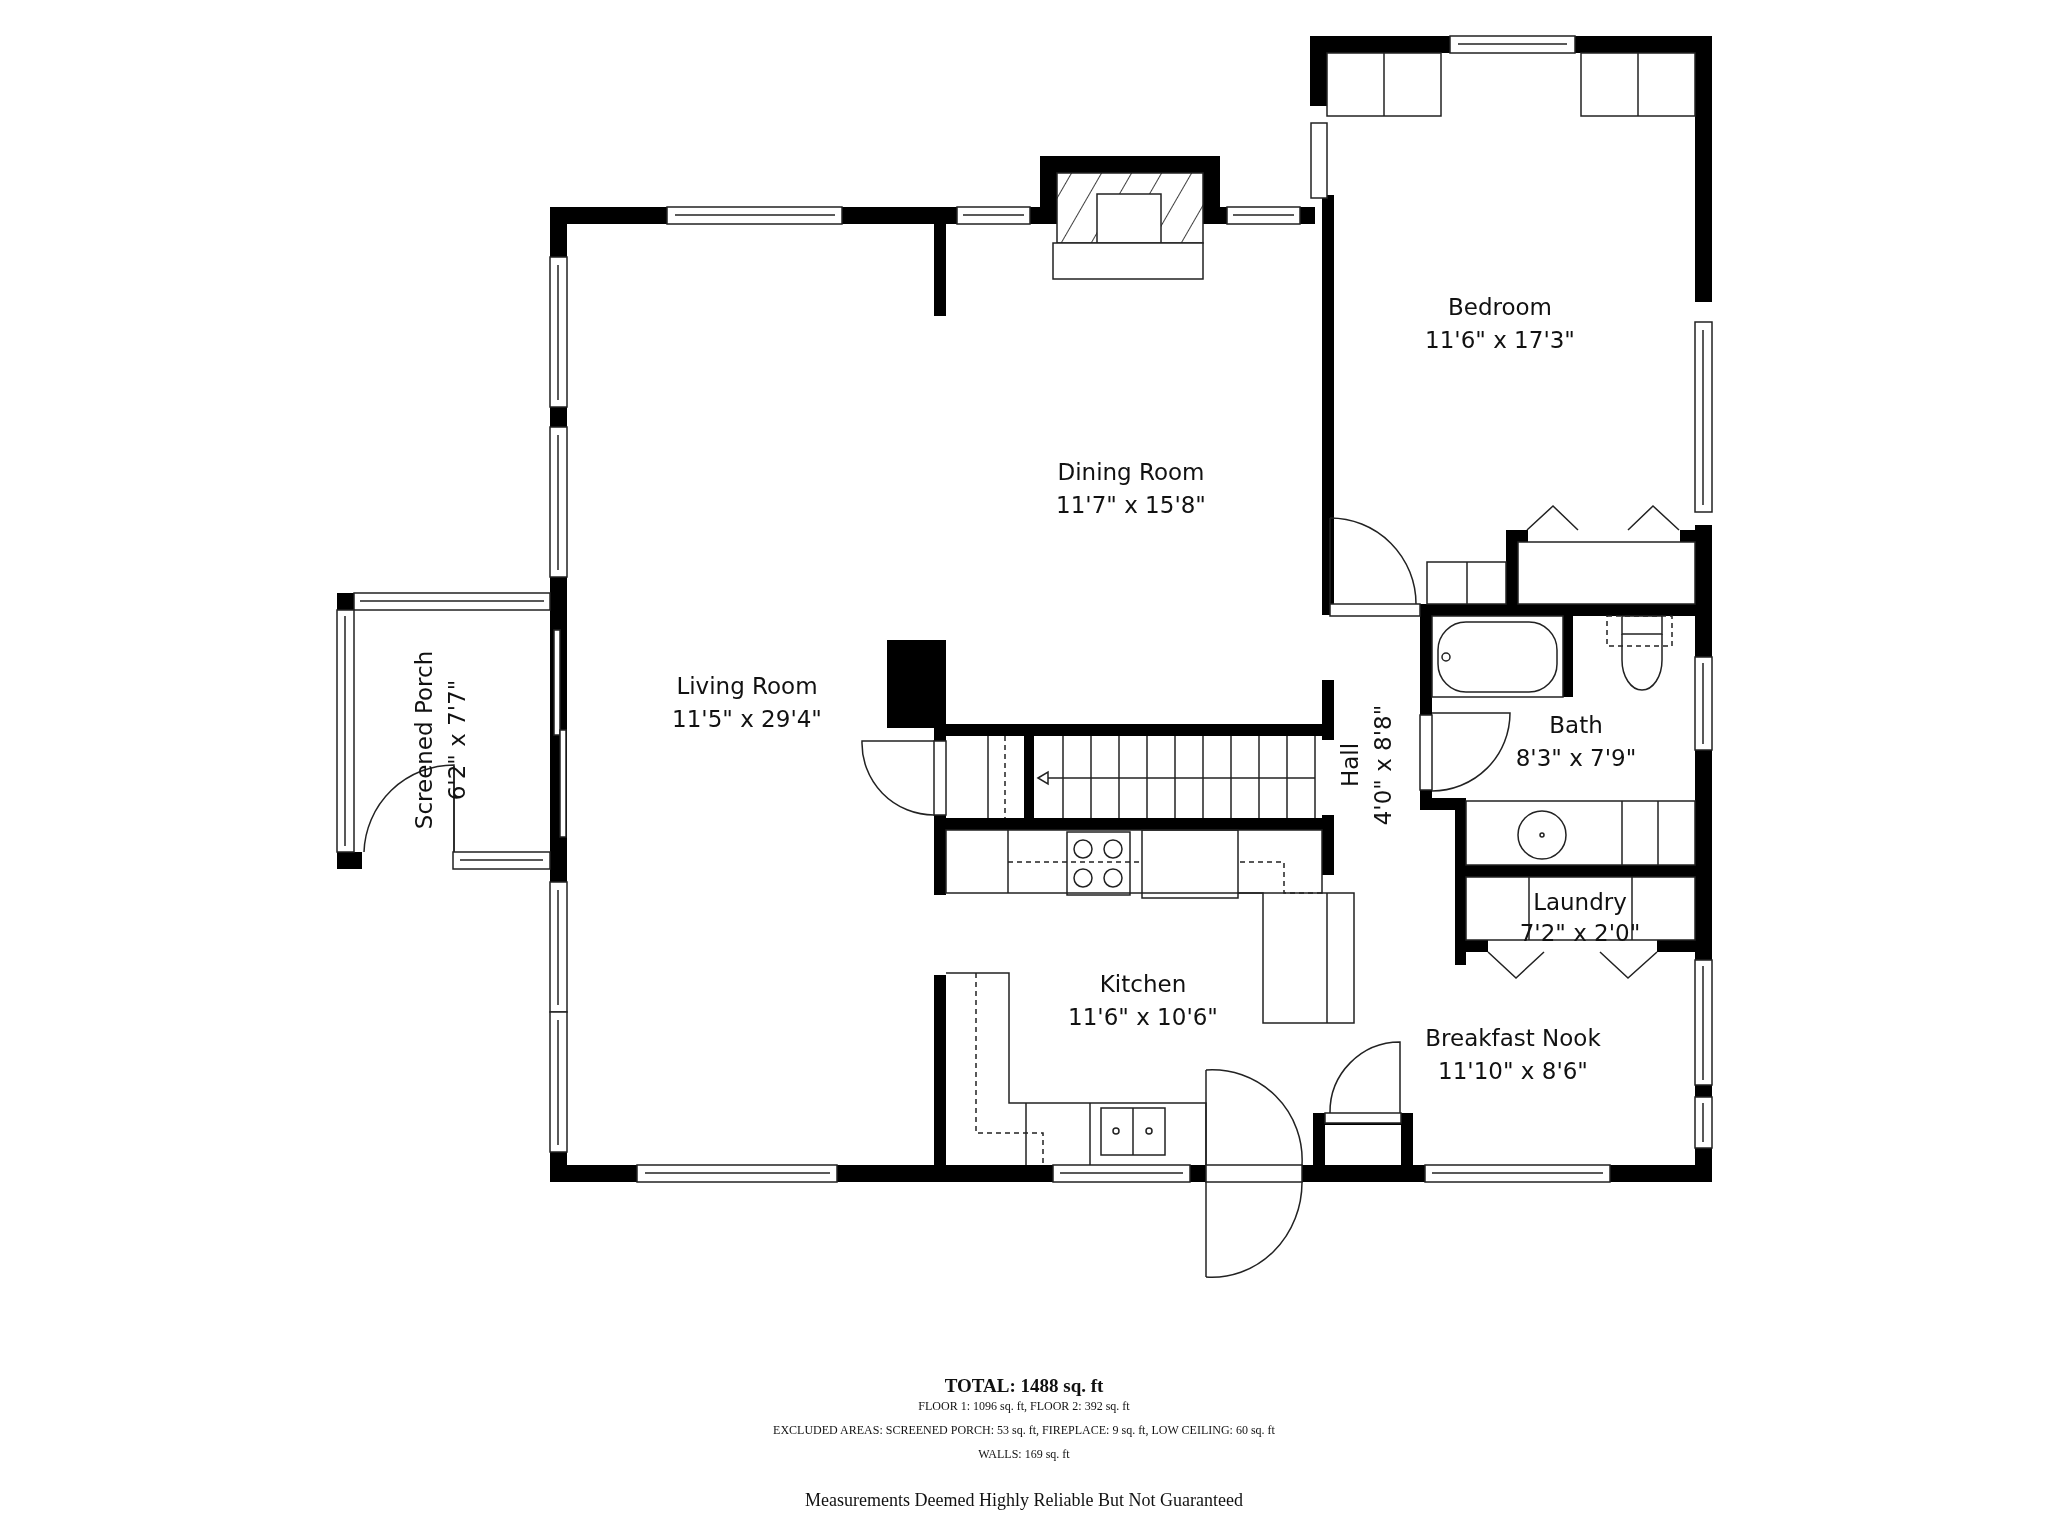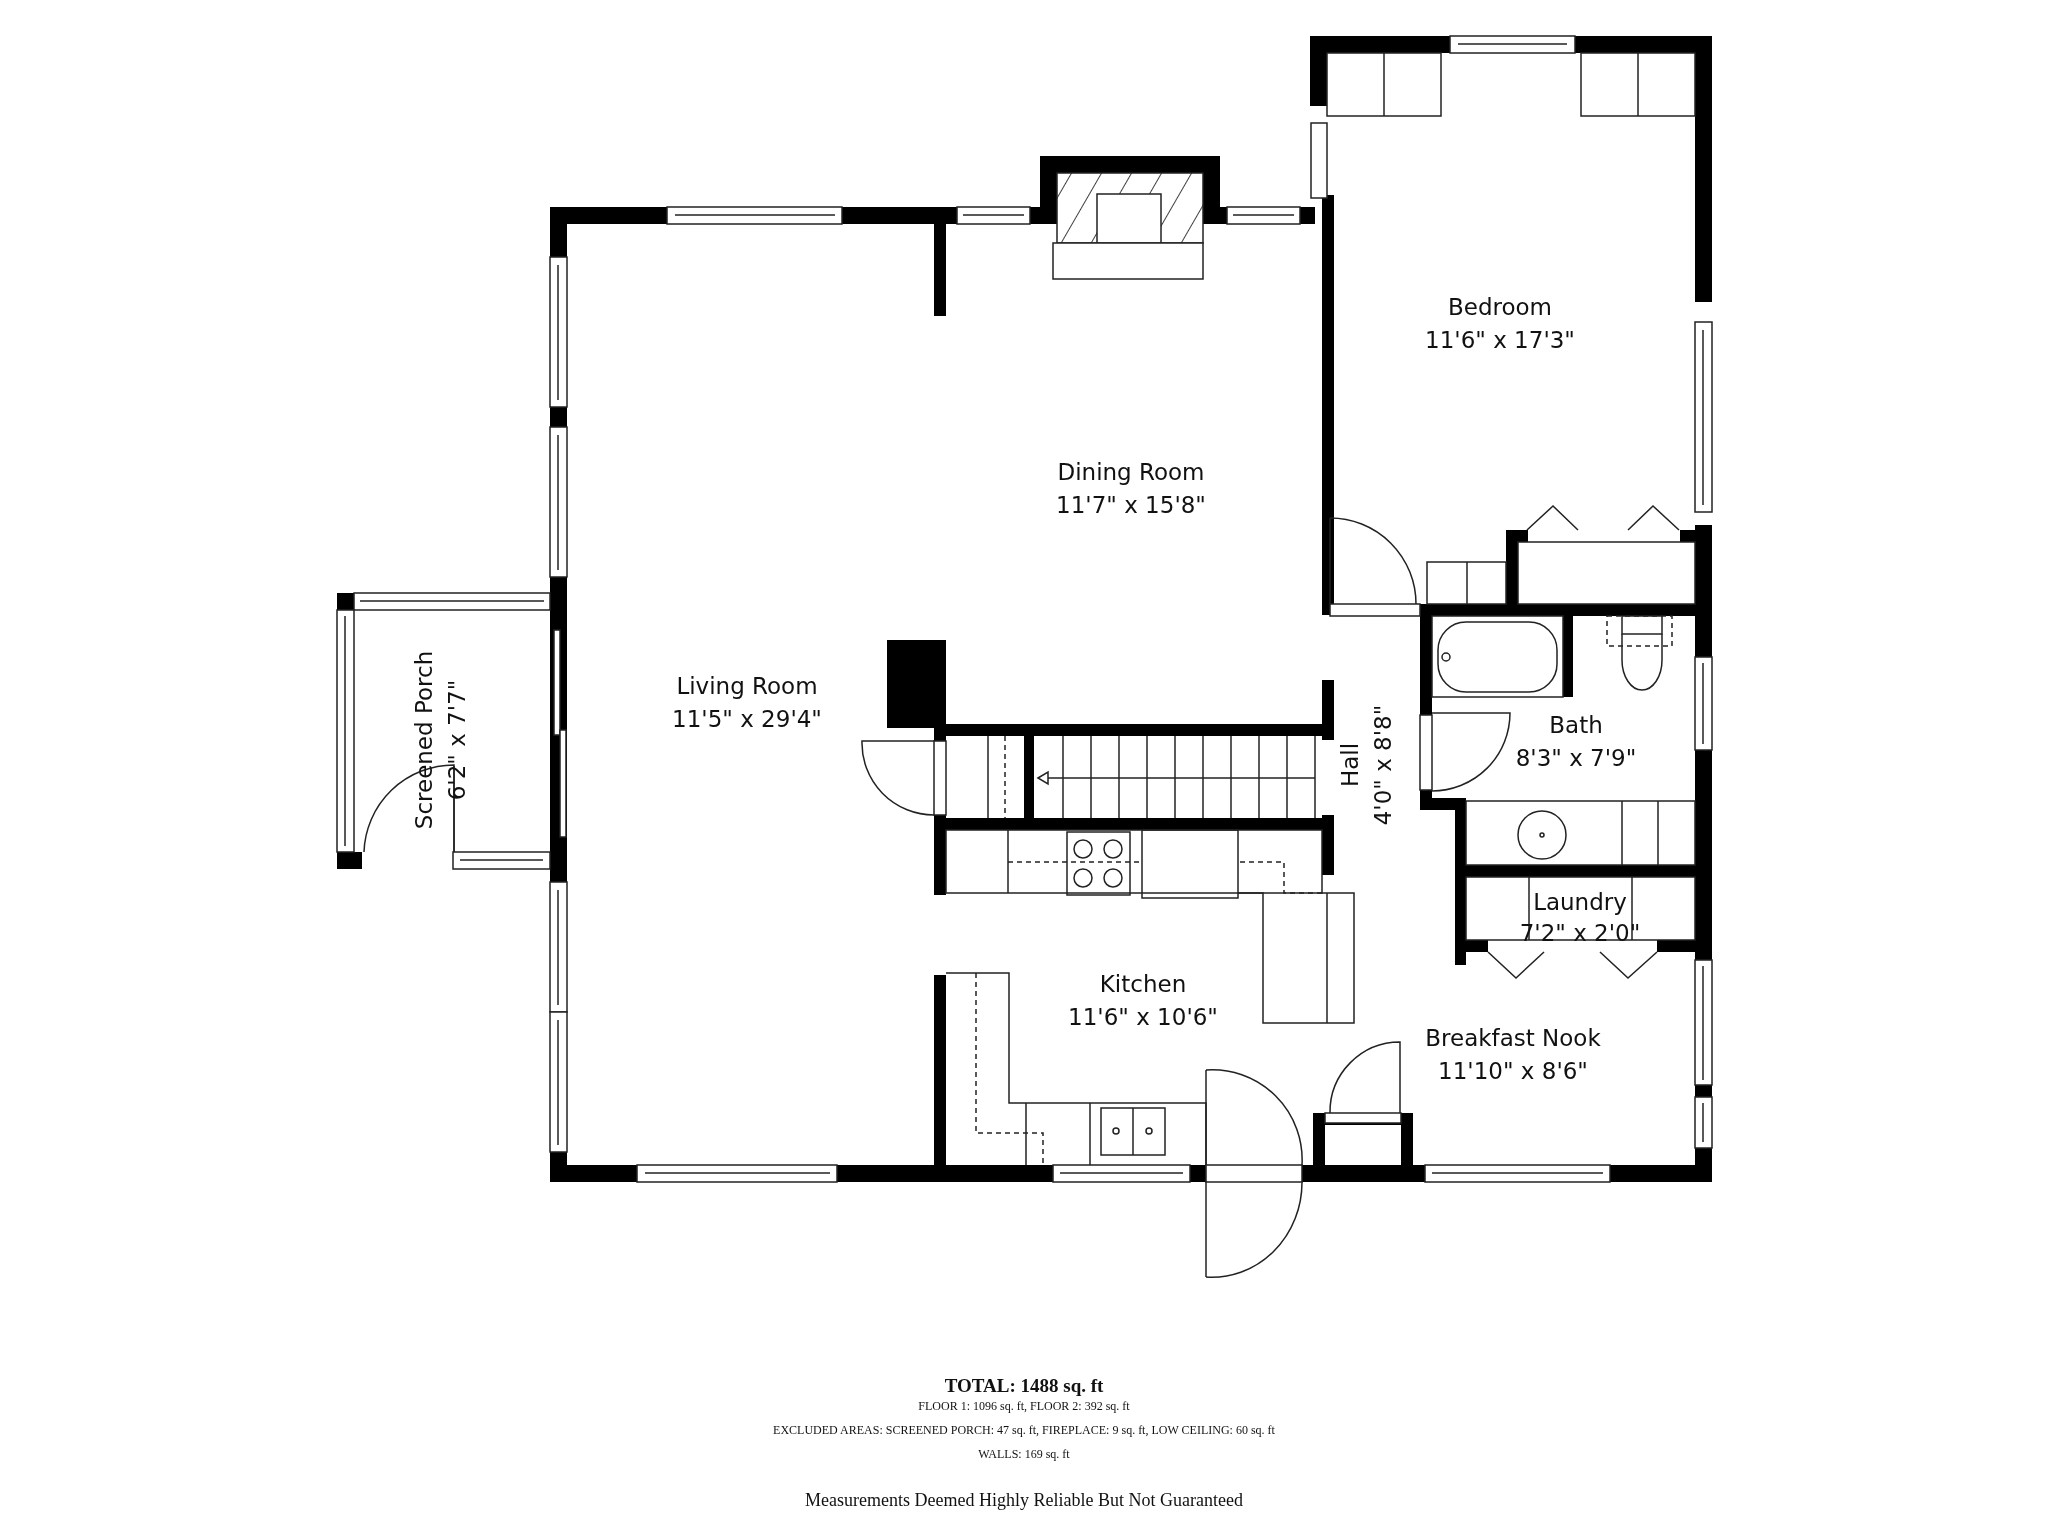--- a/index.html
+++ b/index.html
@@ -275,15 +275,15 @@
     <text class="lbl" x="1143" y="992">Kitchen</text>
     <text class="lbl" x="1143" y="1025">11'6" x 10'6"</text>
 
     <text class="lbl" x="1513" y="1046">Breakfast Nook</text>
     <text class="lbl" x="1513" y="1079">11'10" x 8'6"</text>
   </g>
 </svg>
 
 <div class="footer f-total">TOTAL: 1488 sq. ft</div>
 <div class="footer f-line f-l1">FLOOR 1: 1096 sq. ft, FLOOR 2: 392 sq. ft</div>
-<div class="footer f-line f-l2">EXCLUDED AREAS: SCREENED PORCH: 47 sq. ft, FIREPLACE: 9 sq. ft, LOW CEILING: 60 sq. ft</div>
+<div class="footer f-line f-l2">EXCLUDED AREAS: SCREENED PORCH: 53 sq. ft, FIREPLACE: 9 sq. ft, LOW CEILING: 60 sq. ft</div>
 <div class="footer f-line f-l3">WALLS: 169 sq. ft</div>
 <div class="footer f-disc">Measurements Deemed Highly Reliable But Not Guaranteed</div>
 
 </body></html>

